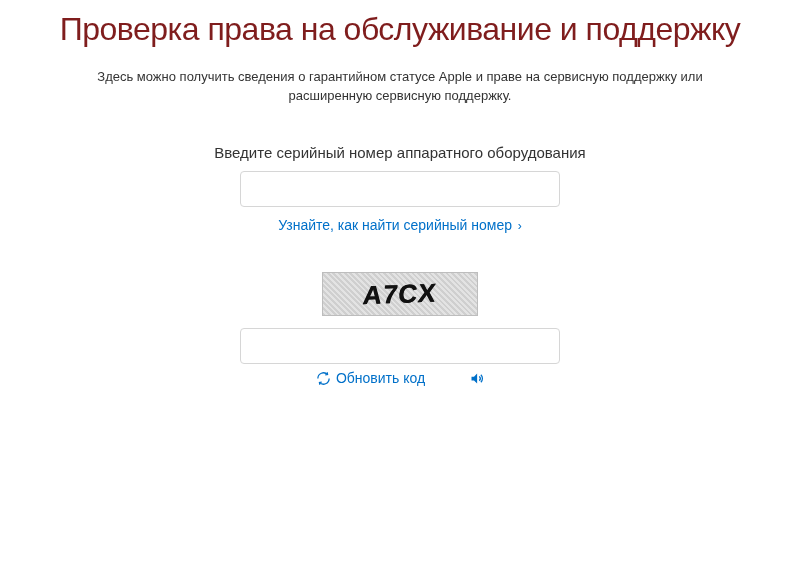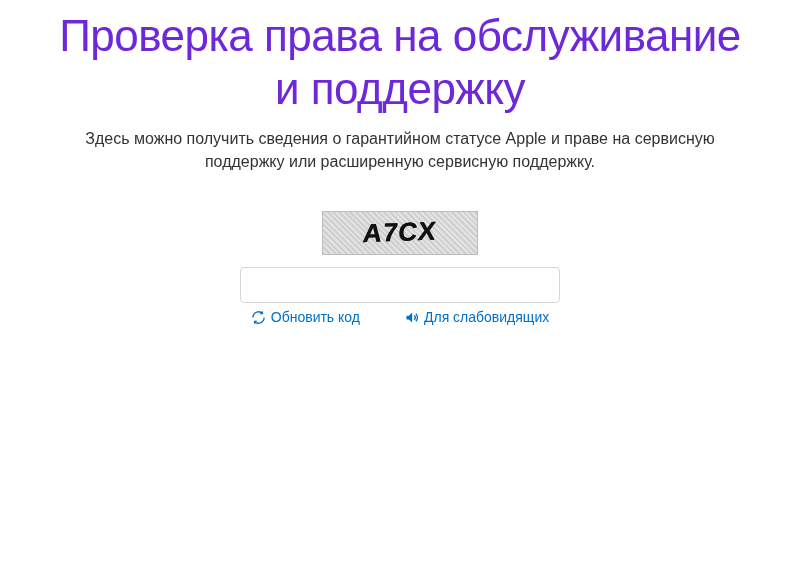--- a/index.html
+++ b/index.html
@@ -10,29 +10,29 @@
       height: 582px;
       overflow: hidden;
       color: #333;
     }
     .container {
       width: 100%;
       text-align: center;
       padding: 10px 50px 0;
     }
     h1 {
-      font-size: 44px;
+      font-size: 32px;
       font-weight: 300;
-      color: #6d28d9;
+      color: #7f1d1d;
       line-height: 1.2;
-      margin-bottom: 11px;
+      margin-bottom: 20px;
       letter-spacing: -0.5px;
     }
     .subtitle {
-      font-size: 16px;
+      font-size: 13px;
       font-weight: 300;
       color: #333333;
       line-height: 1.45;
       margin-bottom: 38px;
       padding: 0 10px;
     }
     .form-group {
       margin-bottom: 20px;
     }
     .label {
@@ -116,20 +116,30 @@
   </style>
 </head>
 <body>
 
 <div class="container">
 
   <h1>Проверка права на обслуживание и поддержку</h1>
 
   <p class="subtitle">Здесь можно получить сведения о гарантийном статусе Apple и праве на сервисную поддержку или расширенную сервисную поддержку.</p>
 
+  <div class="form-group">
+    <span class="label">Введите серийный номер аппаратного оборудования</span>
+    <input type="text" class="text-input" value="" style="">
+    <div>
+      <a class="help-link">
+        <span>Узнайте, как найти серийный номер</span>
+        <span class="chevron">›</span>
+      </a>
+    </div>
+  </div>
 
   <div class="captcha-section">
 
     <div class="captcha-img">
       <span class="captcha-text">A7CX</span>
     </div>
 
     <input type="text" class="text-input" value="" style="">
 
     <div class="captcha-actions">
@@ -144,18 +154,17 @@
         <span>Обновить код</span>
       </a>
       <a class="action-link">
         <span class="icon-audio">
           <svg viewBox="0 0 24 24">
               <path d="M4 9v6h4l5 5V4L8 9H4z"></path>
               <path d="M16.5 8.5a5 5 0 0 1 0 7" fill="none" stroke="#0070c9" stroke-width="2"></path>
               <path d="M19 6a8.5 8.5 0 0 1 0 12" fill="none" stroke="#0070c9" stroke-width="2"></path>
             </svg>
         </span>
-        <span>Для слабовидящих</span>
       </a>
     </div>
   </div>
 
 </div>
 
 </body></html>

